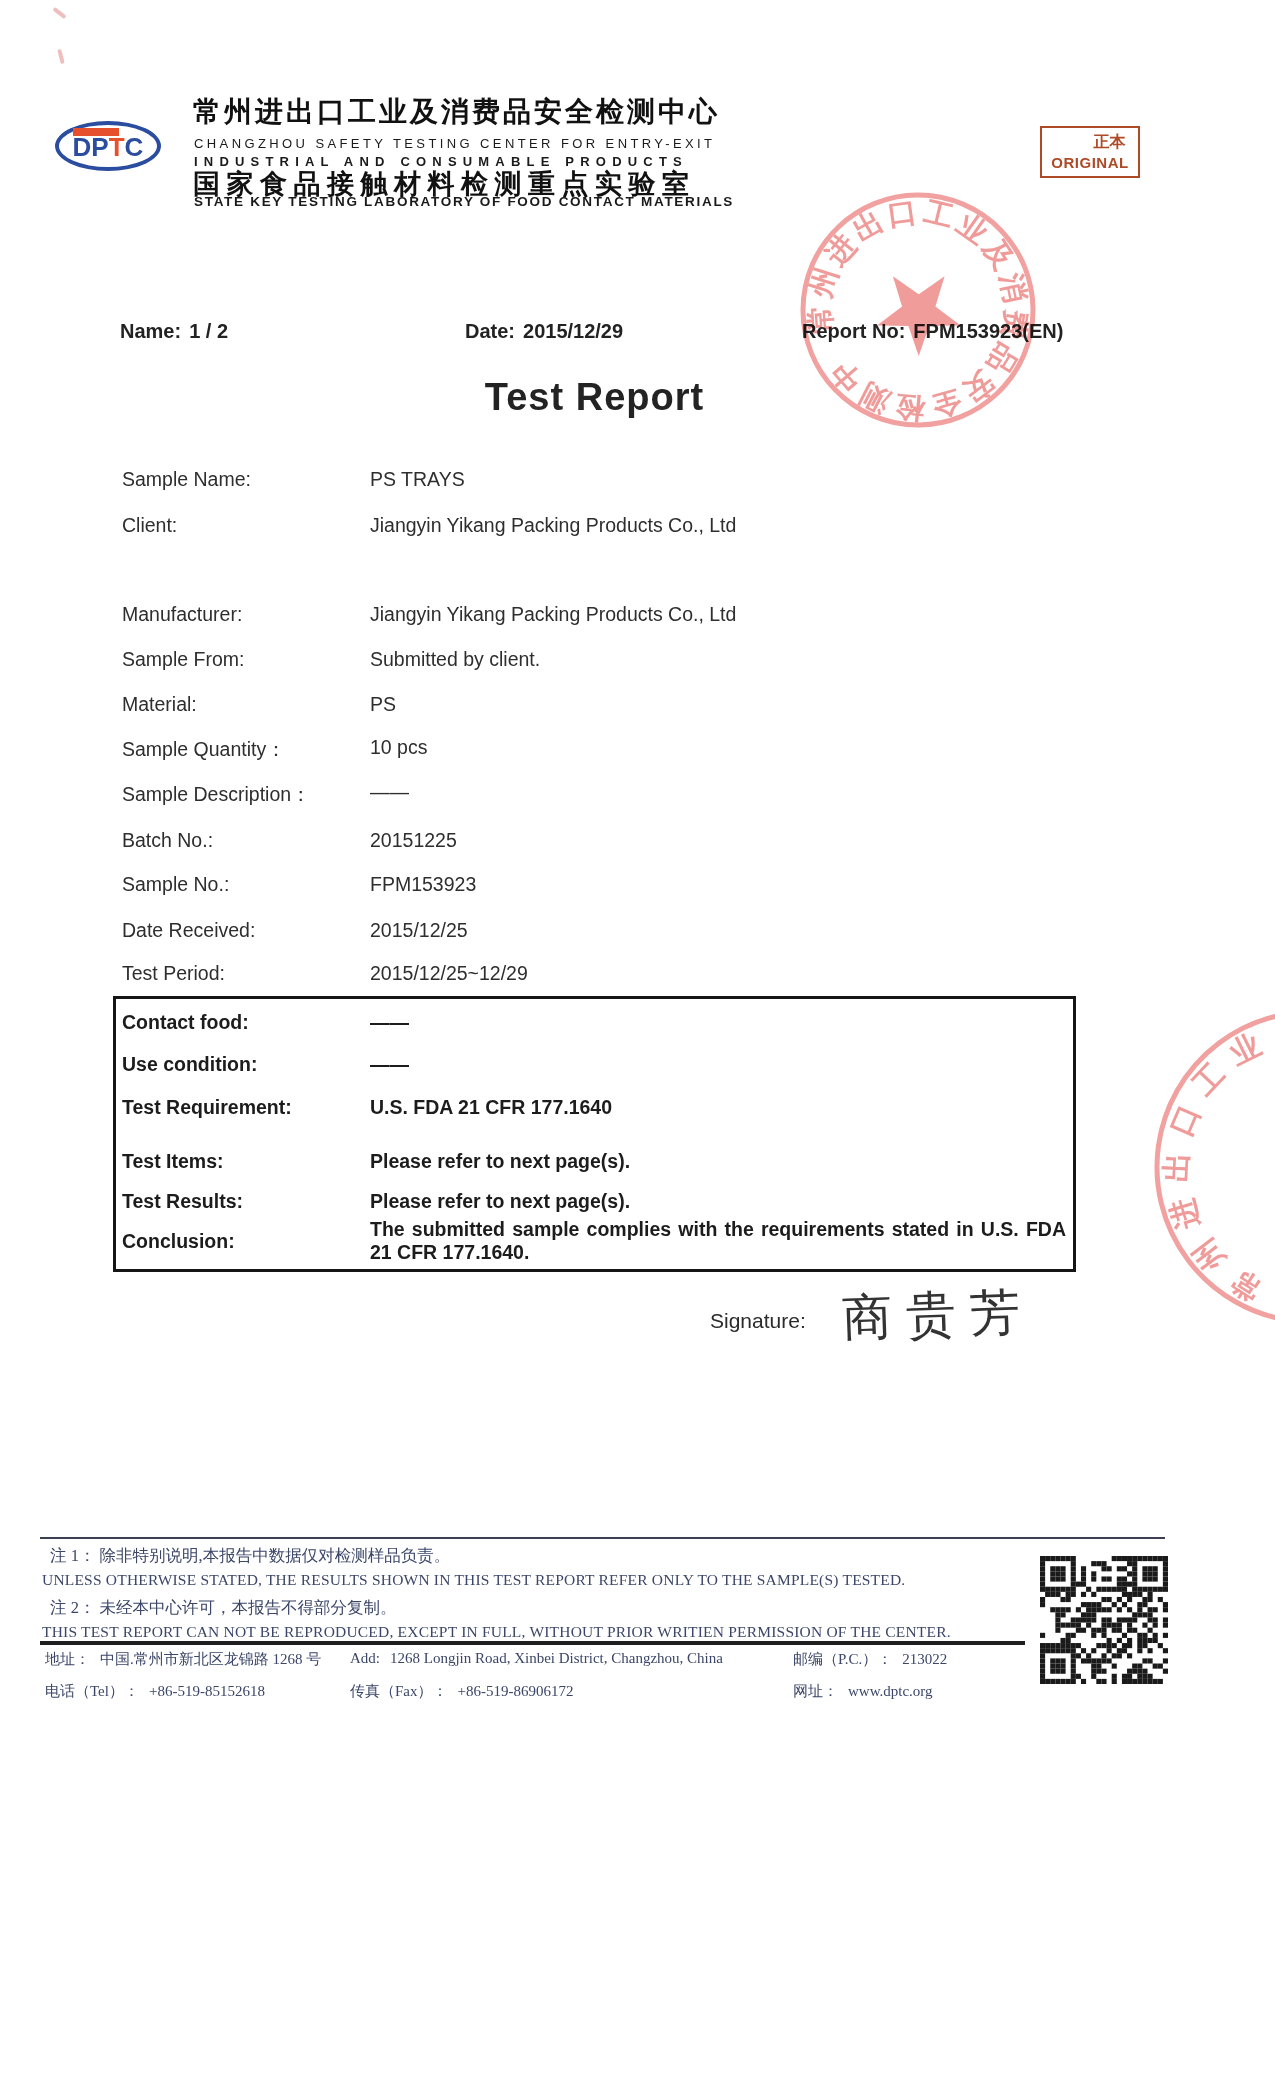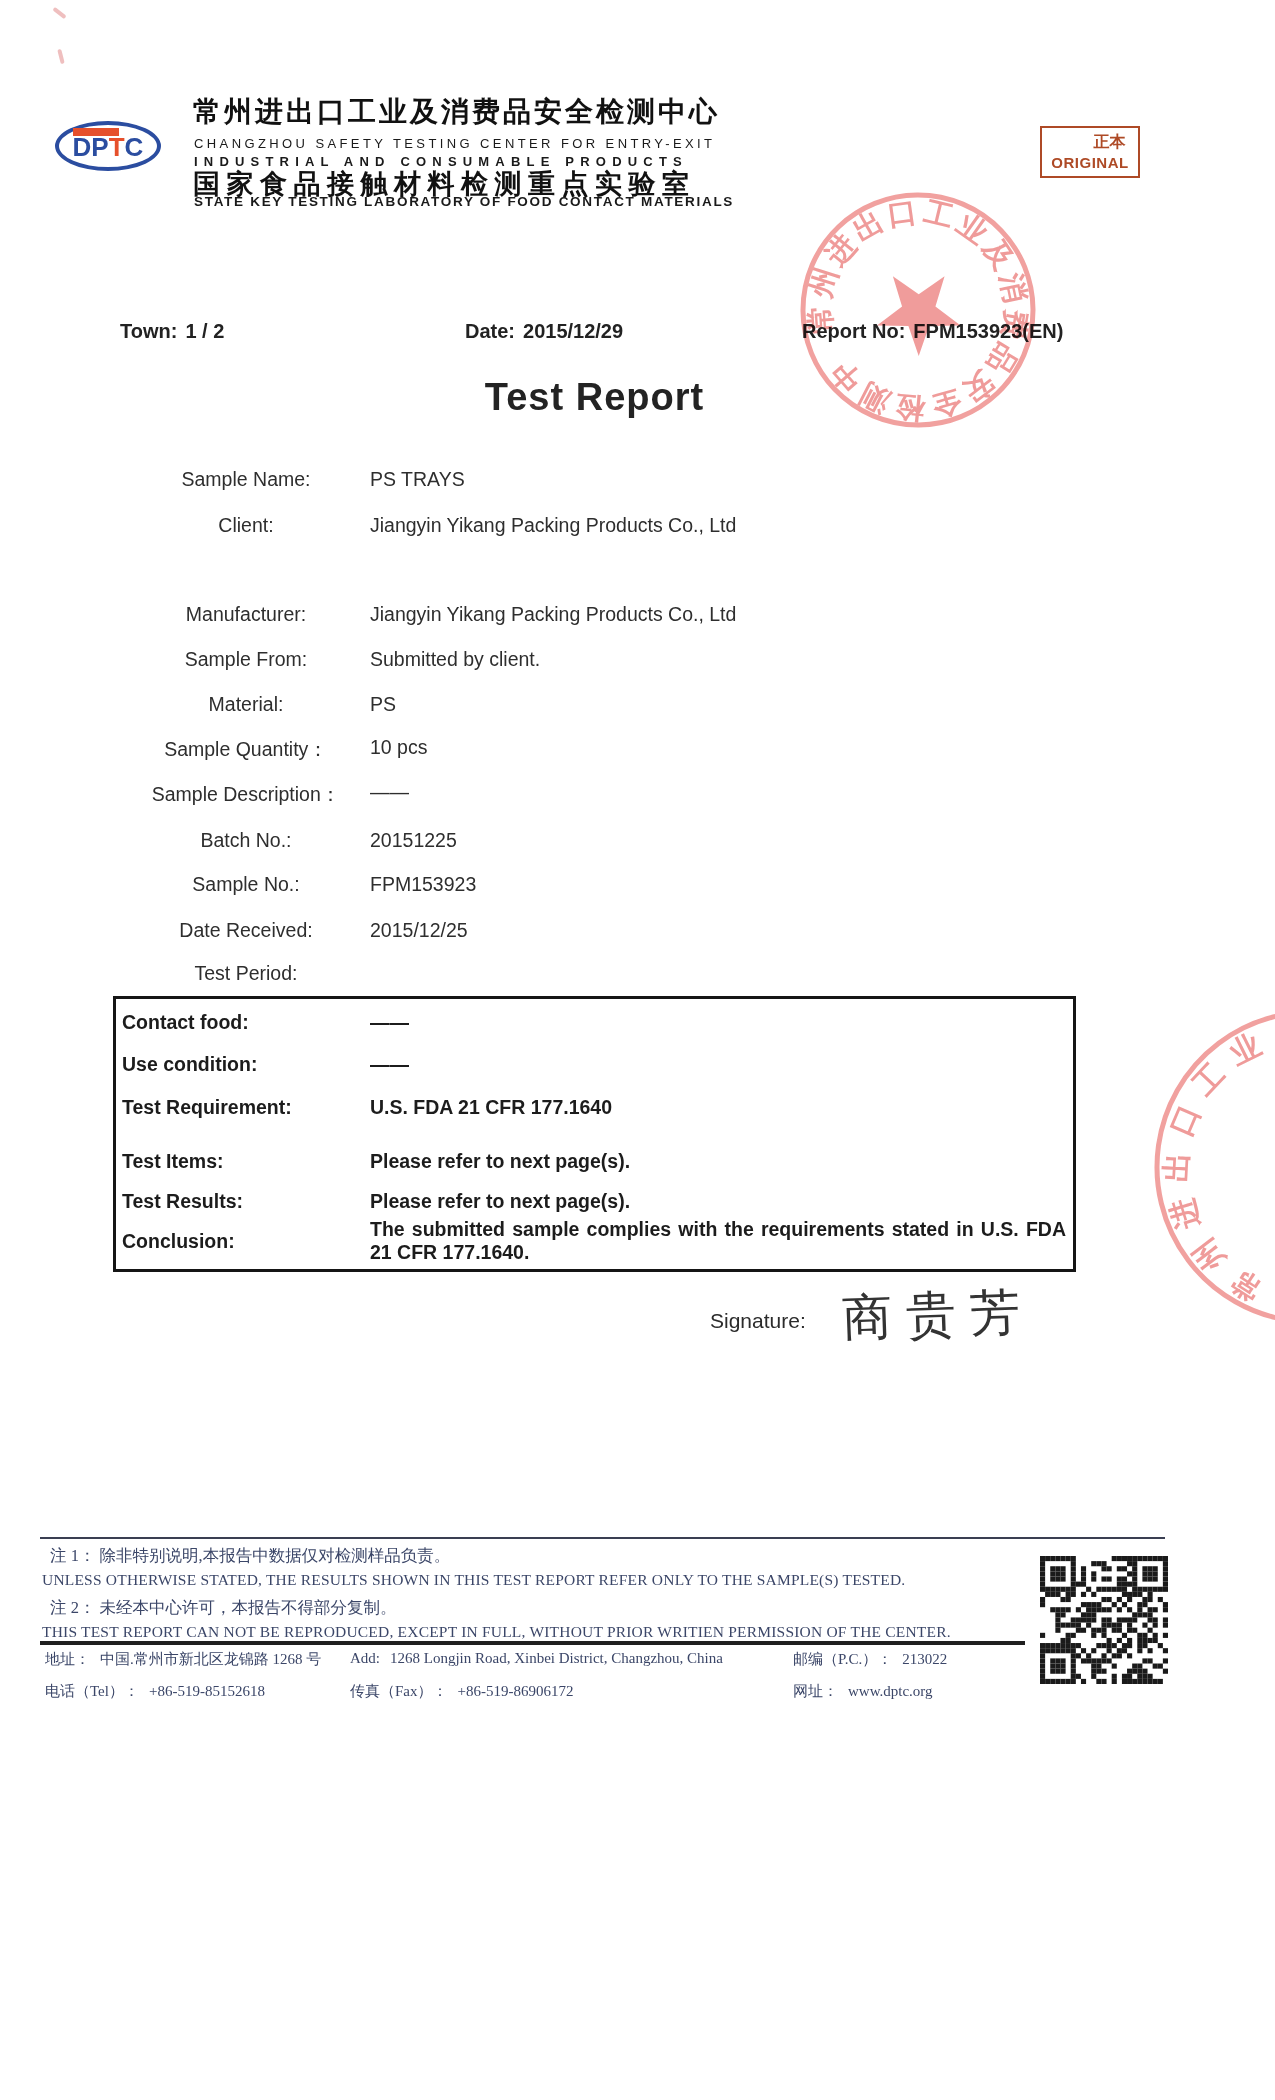--- a/index.html
+++ b/index.html
@@ -32,21 +32,21 @@
 
   
   .meta{position:absolute;top:320px;font-size:20px;font-weight:bold;color:#222;white-space:nowrap;}
   .meta span{margin-right:8px;}
 
   .title{position:absolute;left:113px;top:376px;width:963px;text-align:center;
          font-size:38px;font-weight:bold;color:#232323;letter-spacing:1px;}
 
   
   .irow{position:absolute;left:122px;width:953px;display:flex;font-size:19.5px;color:#2e2e2e;}
-  .irow .lbl{width:248px;flex:none;text-align:center;}
+  .irow .lbl{width:248px;flex:none;}
   .irow .val{flex:1;}
   .irow.just .val{text-align:justify;}
   .irow.mid{align-items:center;}
 
   
   .rbox{position:absolute;left:113px;top:996px;width:963px;height:276px;border:3px solid #151515;box-sizing:border-box;}
   .rrow{position:absolute;left:122px;width:944px;display:flex;font-size:19.5px;font-weight:bold;color:#1c1c1c;}
   .rrow .lbl{width:248px;flex:none;}
   .rrow .val{flex:1;}
   .rrow.just .val{text-align:justify;}
@@ -87,21 +87,21 @@
   <div class="h-en2">INDUSTRIAL AND CONSUMABLE PRODUCTS</div>
   <div class="h-cn2">国家食品接触材料检测重点实验室</div>
   <div class="h-en3">STATE KEY TESTING LABORATORY OF FOOD CONTACT MATERIALS</div>
 
   <div class="badge">
     <div class="cn">正本</div>
     <div class="en">ORIGINAL</div>
   </div>
 
   <div class="meta" style="left:120px;">
-    <span>Town:</span><span>1 / 2</span>
+    <span>Name:</span><span>1 / 2</span>
   </div>
   <div class="meta" style="left:465px;">
     <span>Date:</span><span>2015/12/29</span>
   </div>
   <div class="meta" style="left:802px;">
     <span>Report No:</span><span>FPM153923(EN)</span>
   </div>
 
   <div class="title">Test Report</div>
 
@@ -140,20 +140,21 @@
   <div class="irow" style="top:873px">
       <div class="lbl">Sample No.:</div>
       <div class="val">FPM153923</div>
     </div>
   <div class="irow" style="top:919px">
       <div class="lbl">Date Received:</div>
       <div class="val">2015/12/25</div>
     </div>
   <div class="irow" style="top:962px">
       <div class="lbl">Test Period:</div>
+      <div class="val">2015/12/25~12/29</div>
     </div>
 
   <div class="rbox"></div>
   <div class="rrow" style="top:1011px">
       <div class="lbl">Contact food:</div>
       <div class="val">——</div>
     </div>
   <div class="rrow" style="top:1053px">
       <div class="lbl">Use condition:</div>
       <div class="val">——</div>

